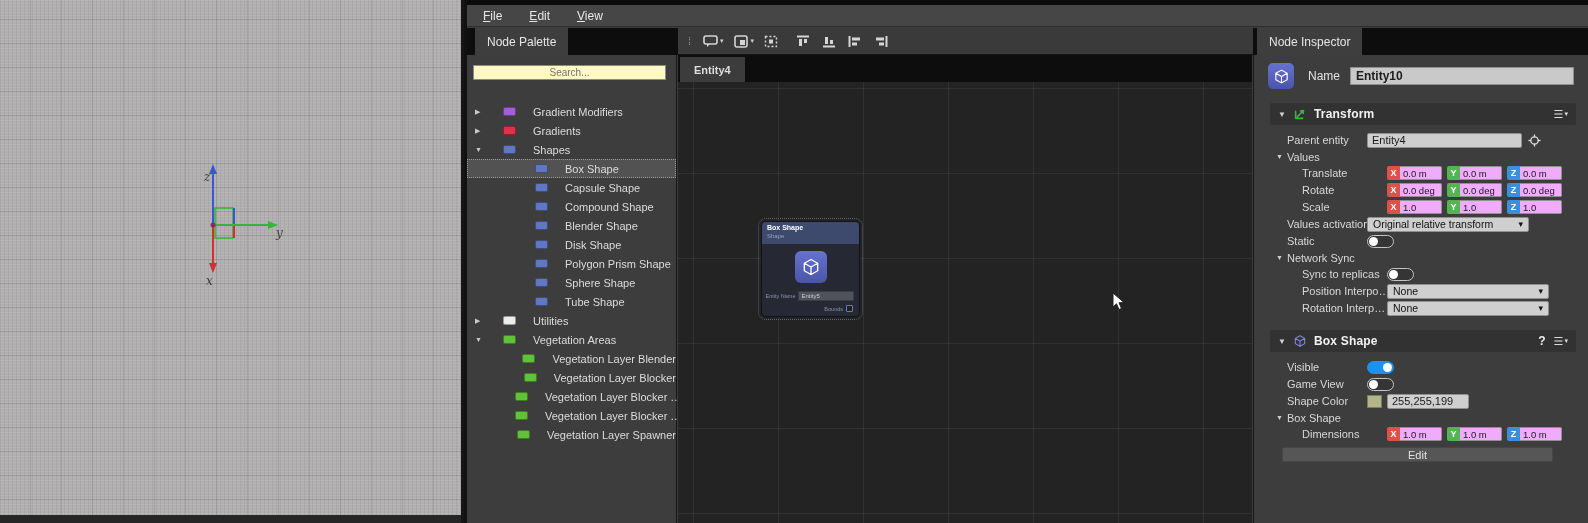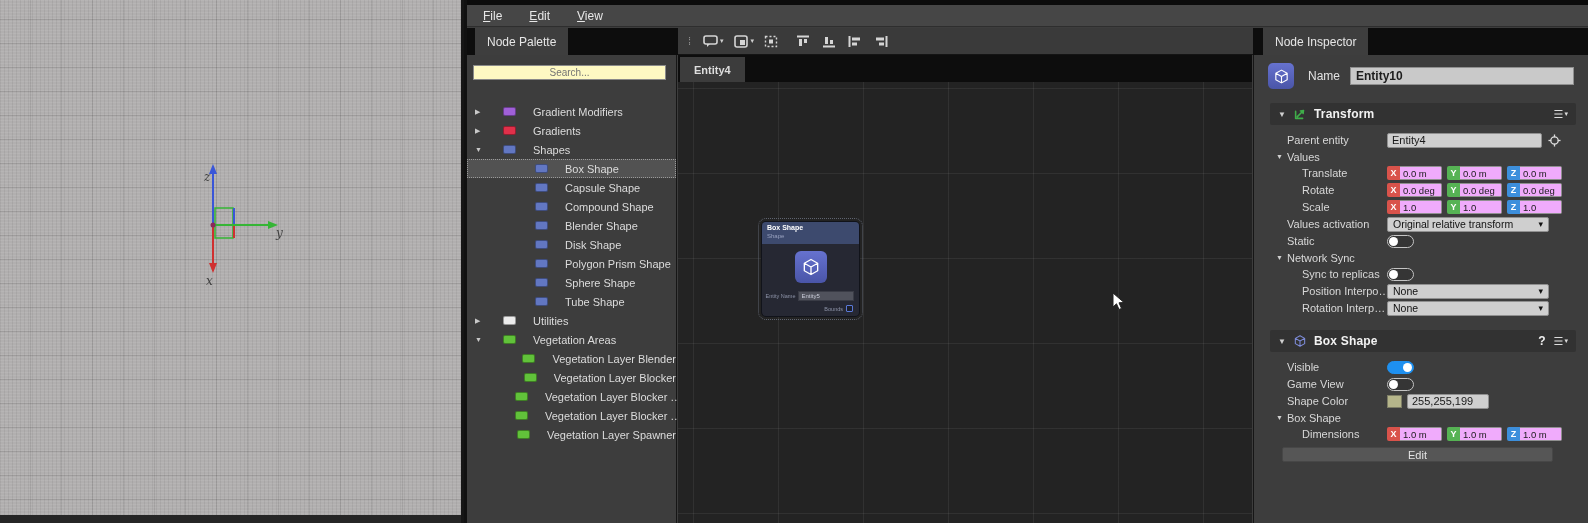--- a/index.html
+++ b/index.html
@@ -90,21 +90,21 @@
   .sec-arrow { font-size:8px; color:#cfcfcf; margin-right:7px; }
   .sec-title { color:#f2f2f2; font-size:12px; font-weight:bold; margin-left:7px; letter-spacing:.2px; }
   .sec-right { margin-left:auto; display:flex; align-items:center; gap:8px; }
   .help-q { color:#f0f0f0; font-size:12px; font-weight:bold; }
   .menu-burger { color:#dcdcdc; font-size:11px; letter-spacing:0; }
   .menu-burger::after { content:"▾"; font-size:7px; vertical-align:2px; margin-left:1px; }
 
   .sec-body { padding-top:7px; }
   .irow { display:flex; align-items:center; height:16px; margin-bottom:1px; padding-left:17px; }
   .irow.ind2 { padding-left:32px; }
-  .ilbl { color:#d8d8d8; font-size:11px; width:100px; flex:0 0 auto; white-space:nowrap; overflow:hidden; }
+  .ilbl { color:#d8d8d8; font-size:11px; width:80px; flex:0 0 auto; white-space:nowrap; overflow:hidden; }
   .irow.ind2 .ilbl { width:85px; }
   .grp-row { display:flex; align-items:center; height:15px; margin-bottom:1px; padding-left:6px; }
   .grp-arrow { font-size:7px; color:#cfcfcf; width:11px; }
   .grp-lbl { color:#d8d8d8; font-size:11px; }
 
   .vals { display:flex; align-items:center; gap:5px; flex:1; }
   .cell { display:flex; align-items:center; }
   .axis-badge { width:13px; height:14px; font-size:9px; font-weight:bold; color:#fff; display:flex; align-items:center; justify-content:center; border-radius:2px 0 0 2px; }
   .axis-x { background:#d9534b; } .axis-y { background:#56b354; } .axis-z { background:#3d8fdc; }
   .val-box { width:42px; height:14px; background:#f0abfc; border:1px solid #909090; border-left:none; font-size:9.5px; color:#1a1a1a; display:flex; align-items:center; padding-left:3px; border-radius:0 2px 2px 0; }
@@ -221,21 +221,21 @@
         <span class="tb-icon">
           <svg width="14" height="13" viewBox="0 0 14 13">
               <line x1="12.5" y1="1" x2="12.5" y2="12" stroke="#d5d5d5" stroke-width="2"></line>
               <rect x="2" y="2.5" width="8" height="3" fill="#d5d5d5"></rect>
               <rect x="5" y="7.5" width="5" height="3" fill="#d5d5d5"></rect>
             </svg>
         </span>
       </div>
 
       <div class="inspector-tabzone">
-        <span class="tab" style="margin-left:10px;">Node Inspector</span>
+        <span class="tab" style="margin-left:4px;">Node Inspector</span>
       </div>
     </div>
 
     <div class="palette">
       <div class="search-wrap">
         <input class="search-input" type="text" placeholder="Search..." style="">
       </div>
       <div class="tree">
 
         <div class="prow">

